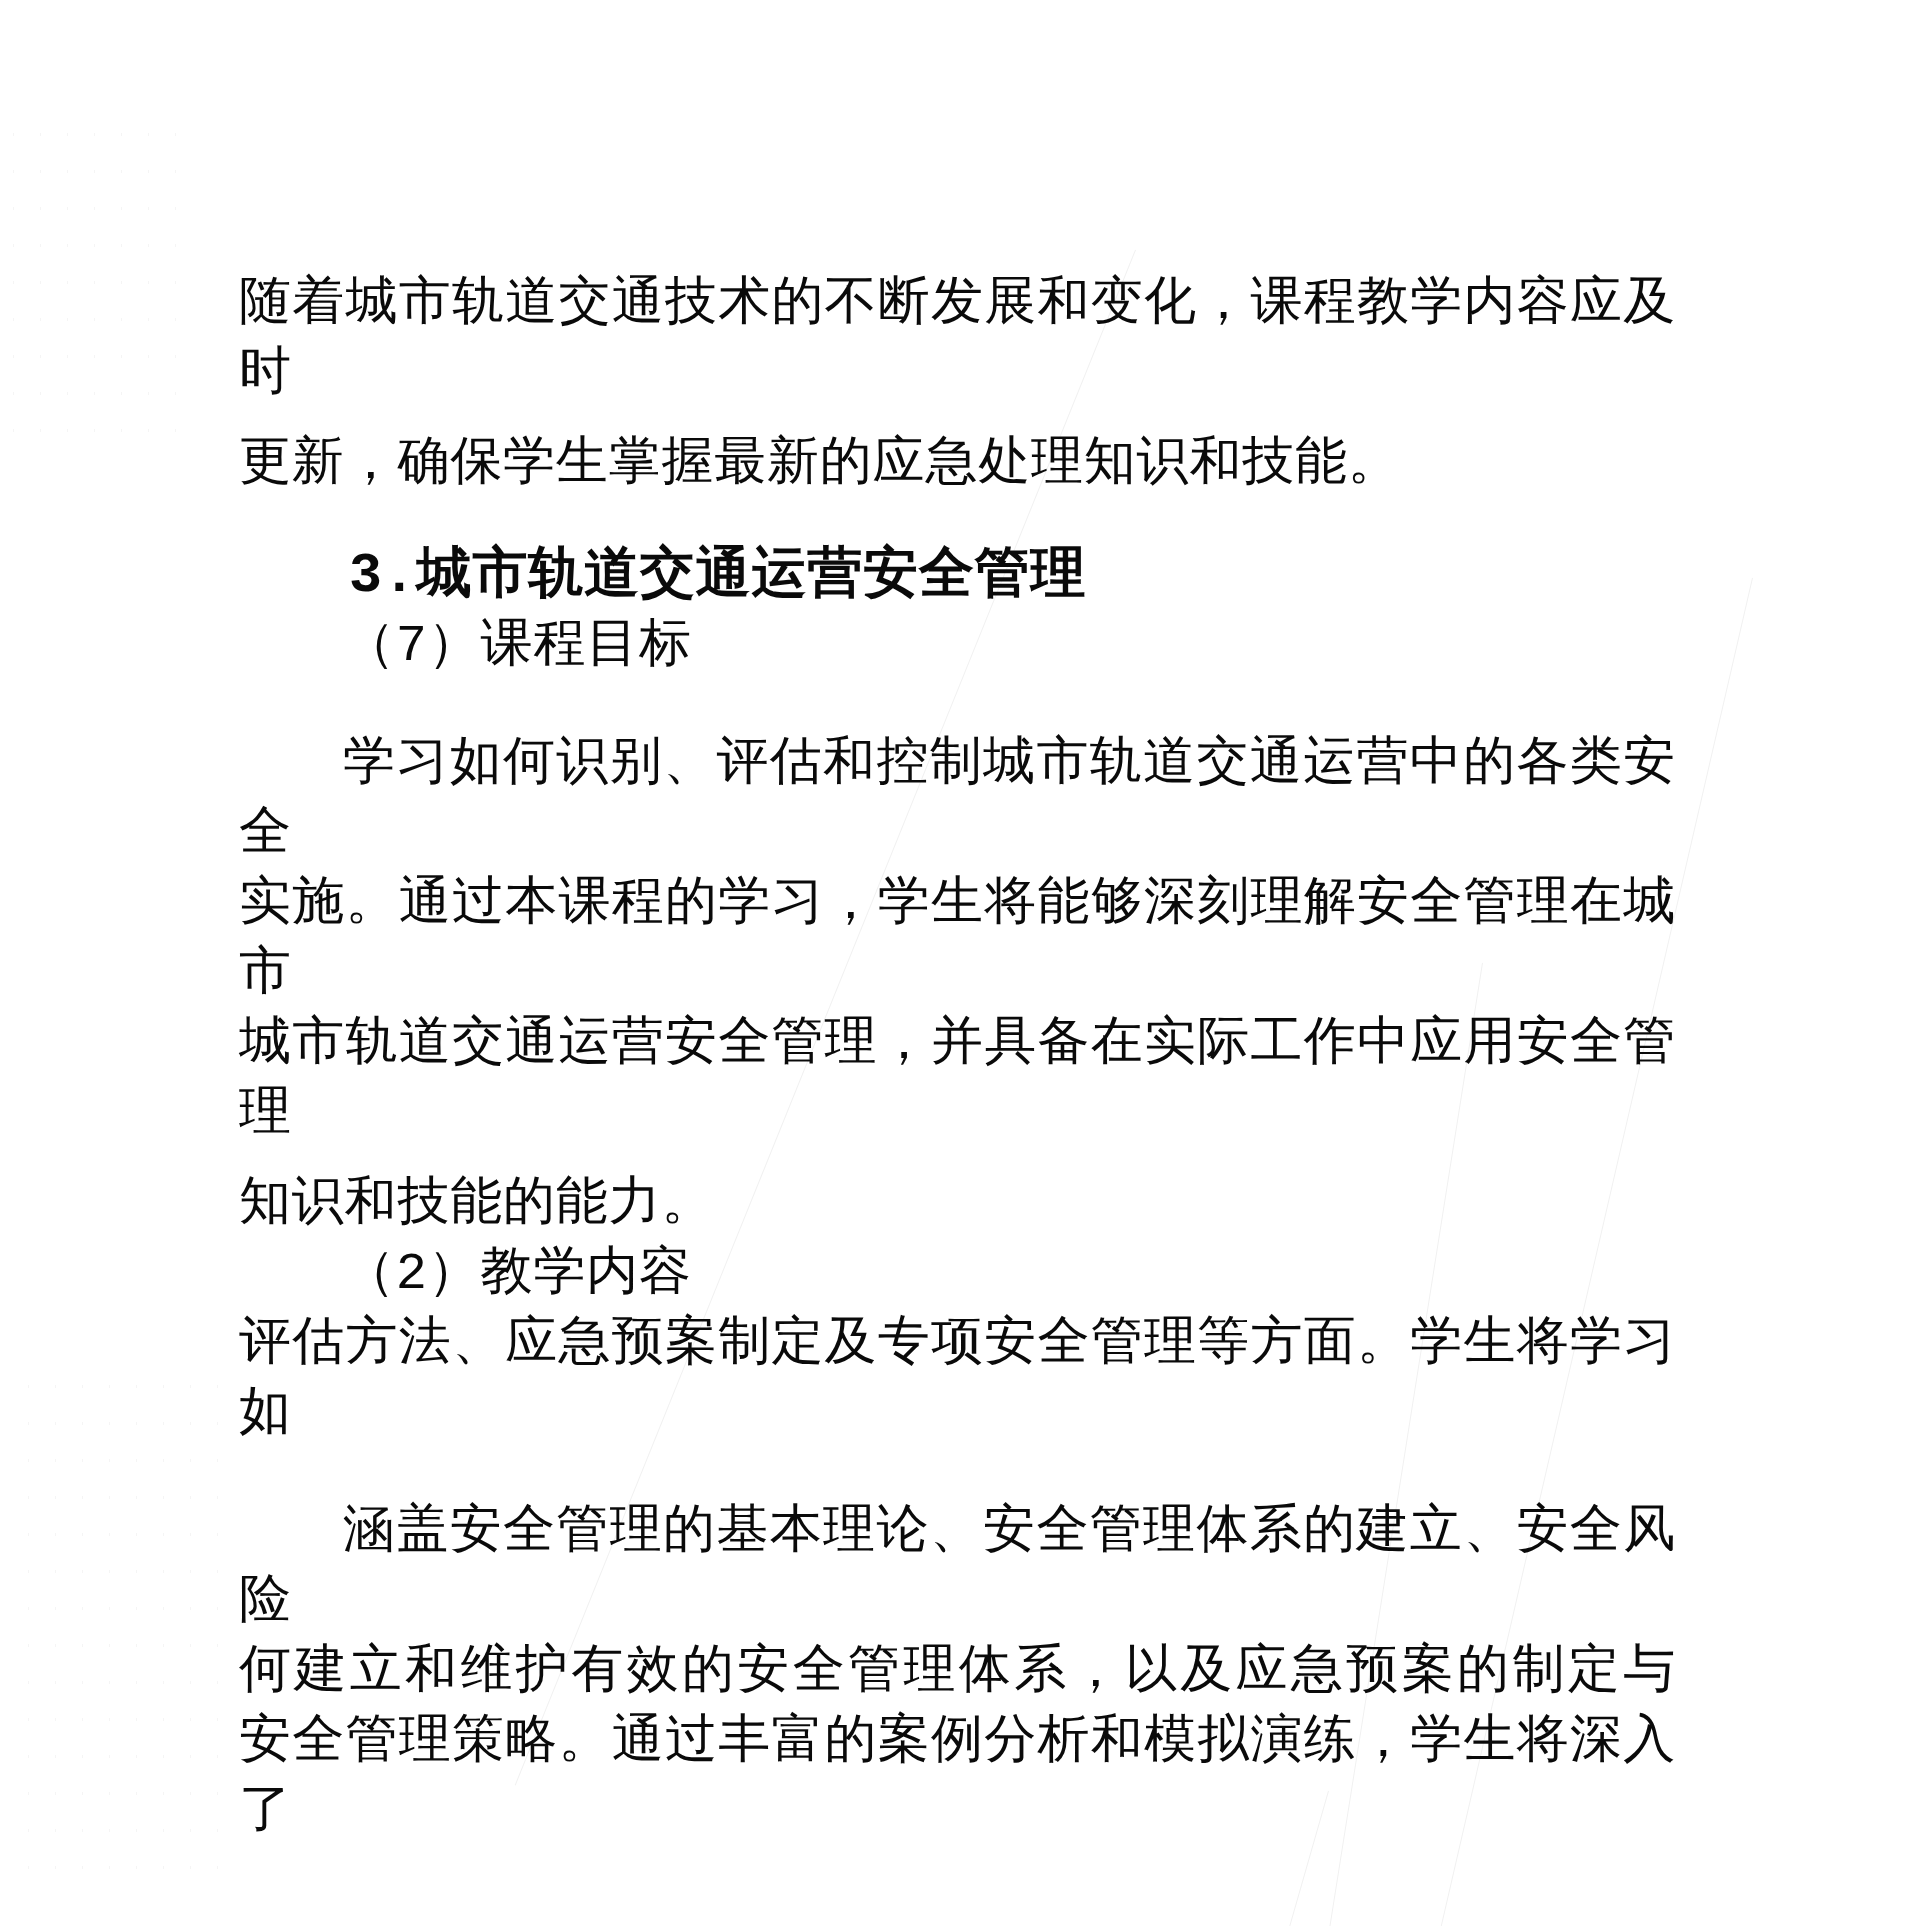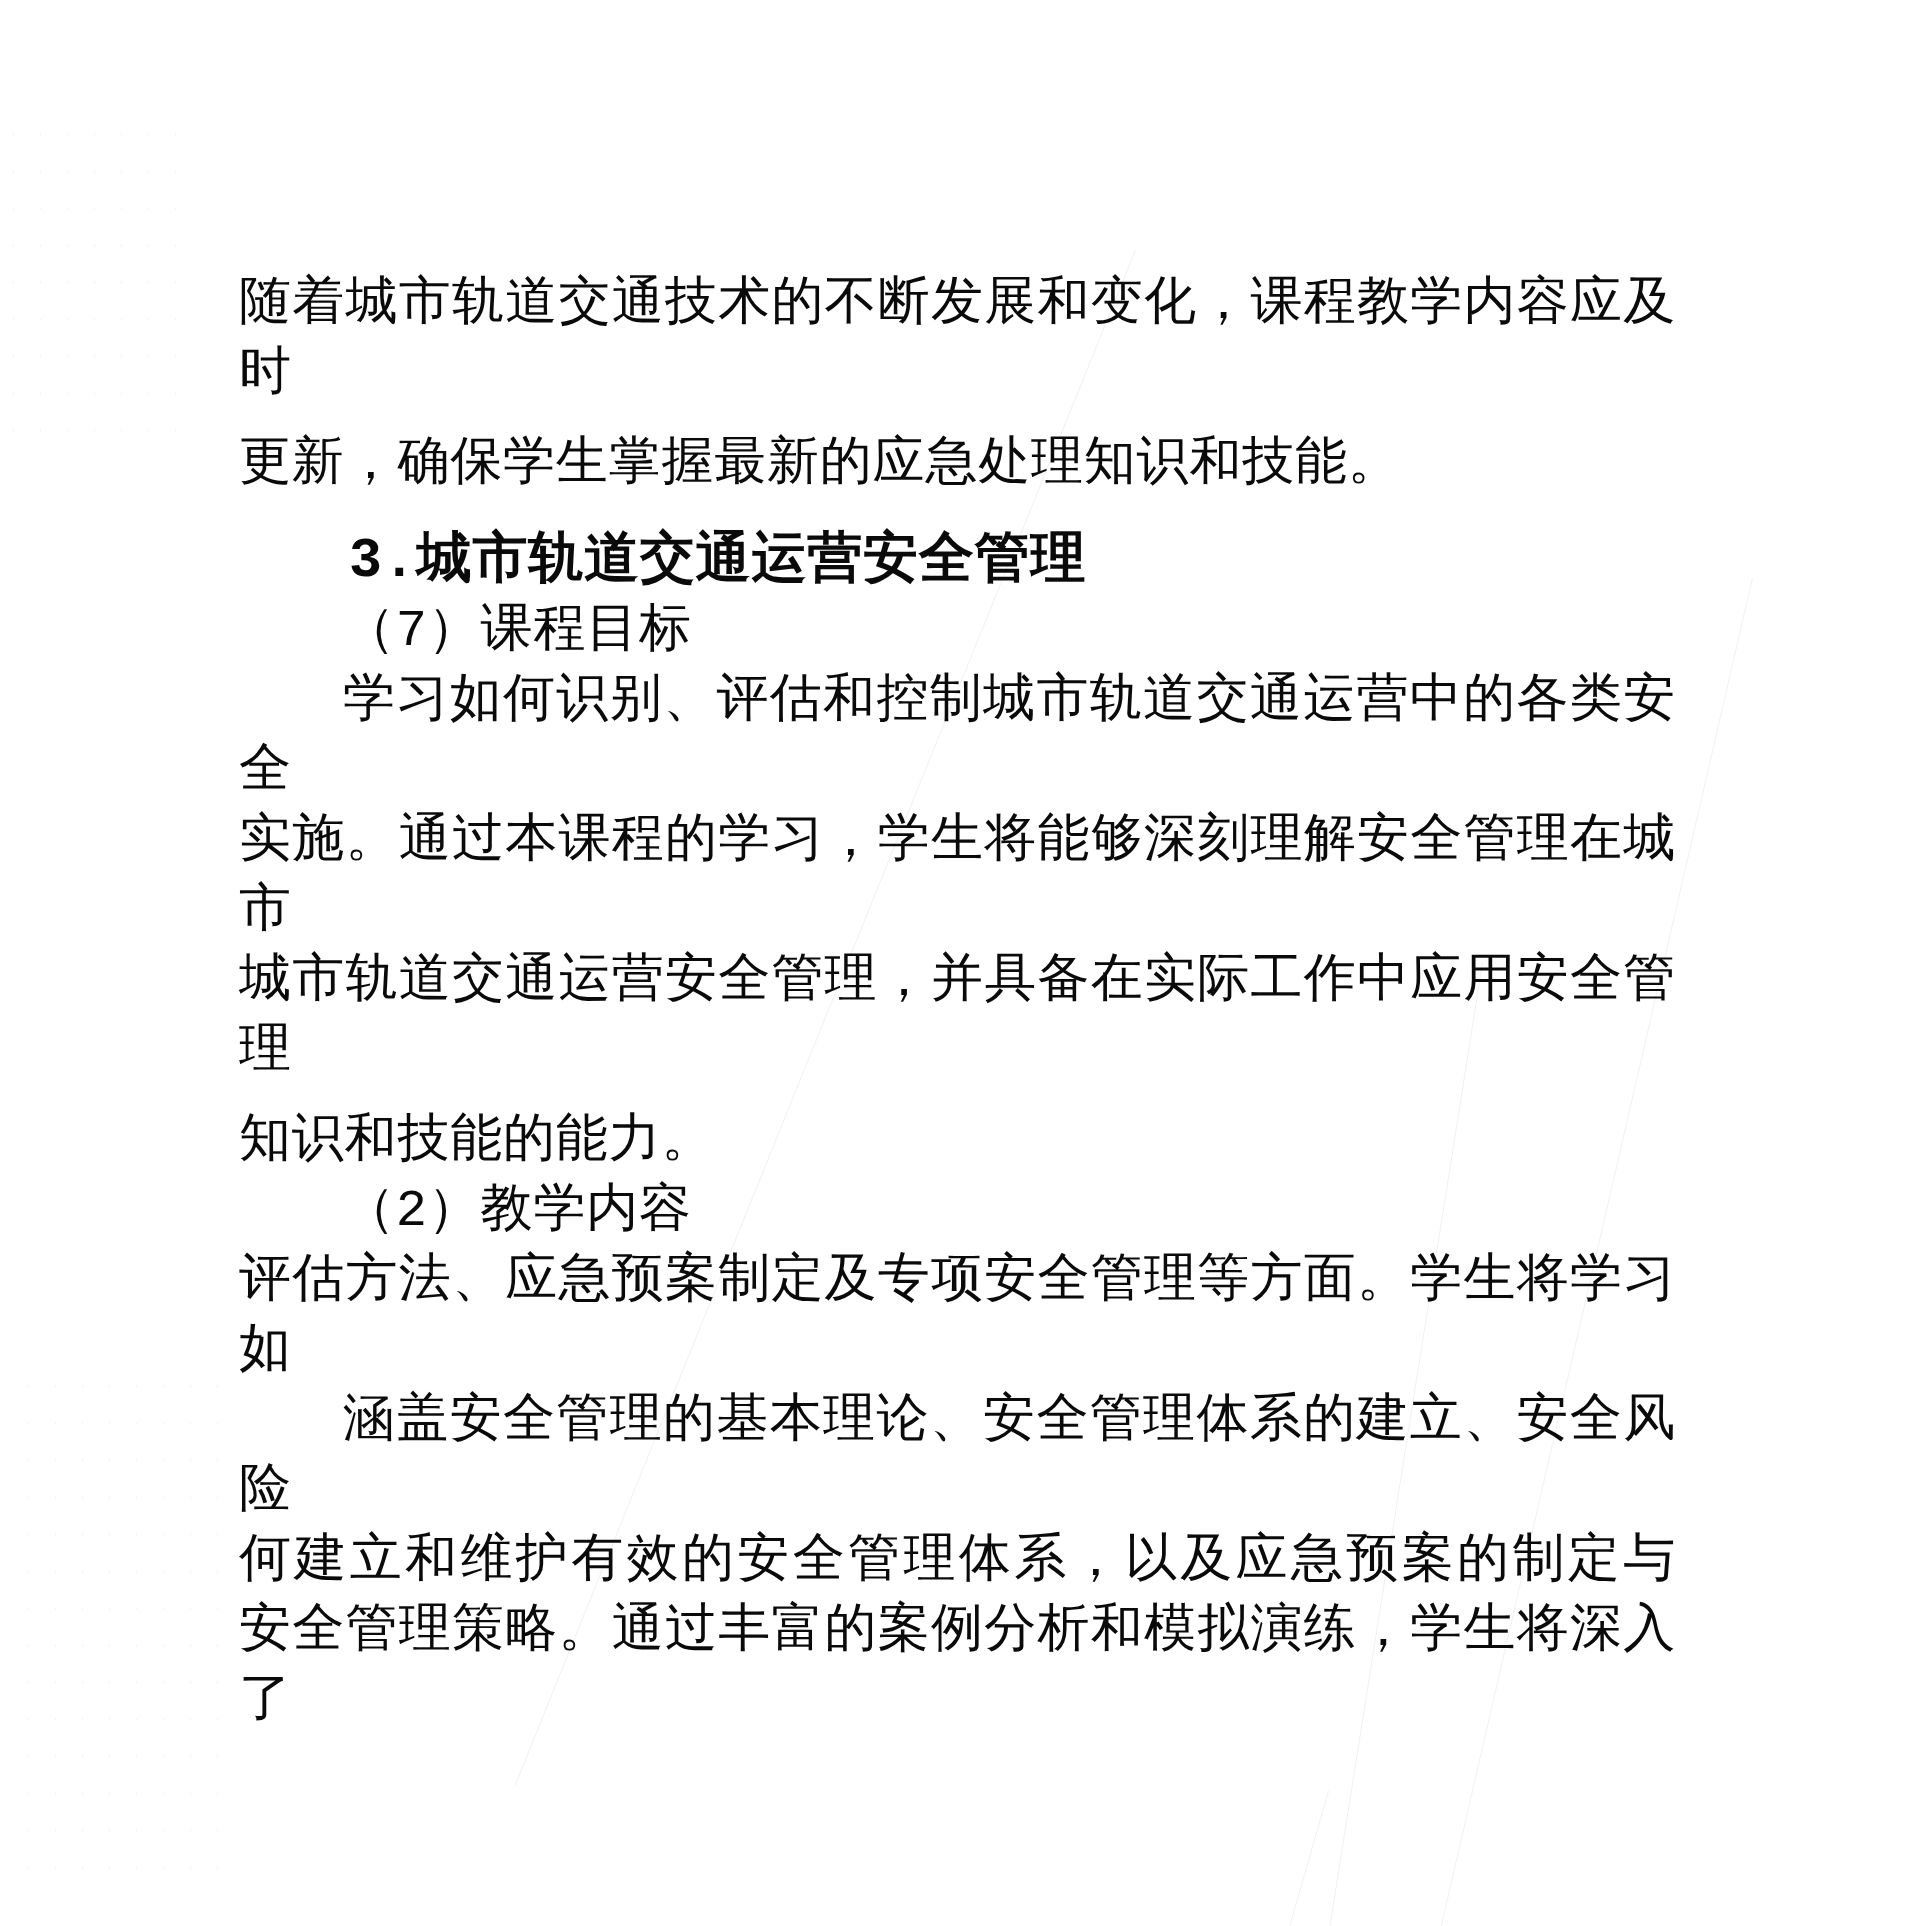--- a/index.html
+++ b/index.html
@@ -25,39 +25,39 @@
   }
   .line {
     font-size: 52px;
     line-height: 70px;
     text-align: justify;
     text-align-last: justify;
     text-justify: inter-character;
     letter-spacing: 0.8px;
     font-family: Liberation Mono, monospace;
   }
-  .line.indent { text-indent: 2em; }
+  .line.indent { text-indent: 2em; margin-top: 48px; }
   .line.end {
     text-align-last: left;
     white-space: nowrap;
     margin-top: 20px;
   }
   .line.sub {
     text-align-last: left;
     white-space: nowrap;
     text-indent: 2em;
   }
   .line.heading {
     text-align-last: left;
     white-space: nowrap;
     text-indent: 2em;
     font-weight: bold;
     font-size: 55px;
   }
-  .line.heading-gap { margin-top: 27px; }
+  .line.heading-gap { margin-top: 42px; }
   
   .artifact {
     position: absolute;
     pointer-events: none;
   }
   .diag {
     height: 0.8px;
     background: rgba(0,0,0,0.06);
     transform-origin: left top;
   }

